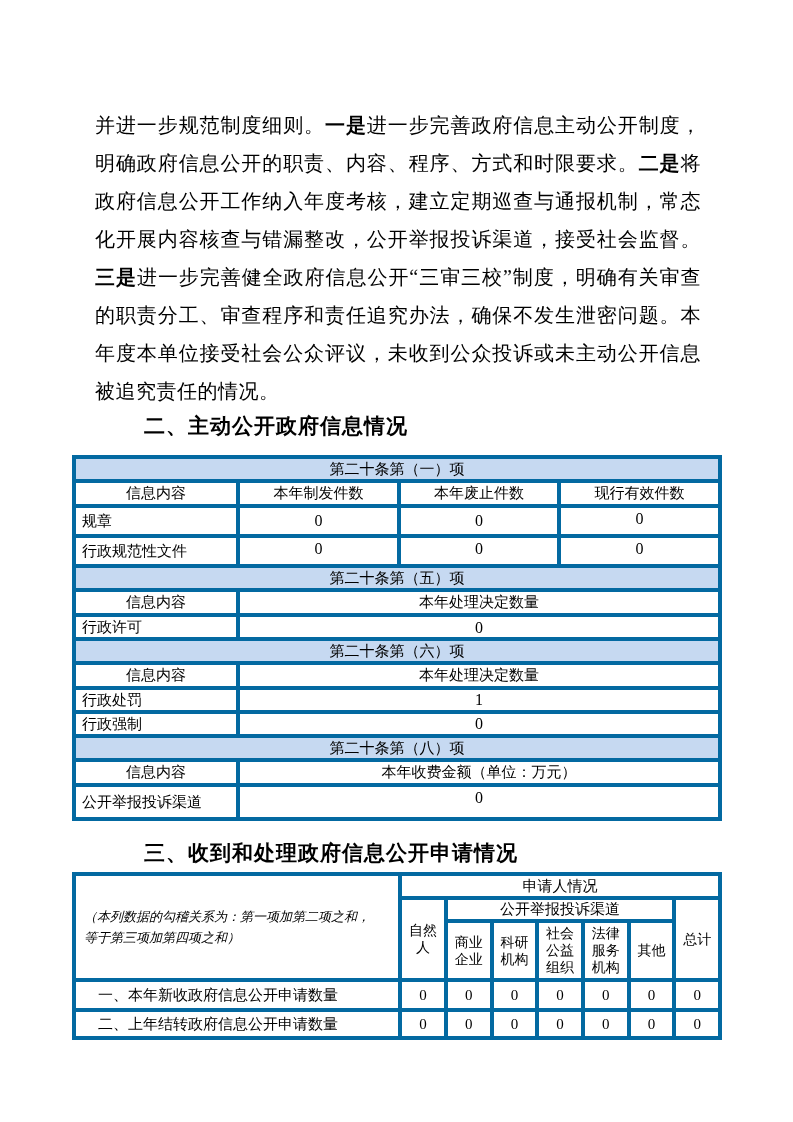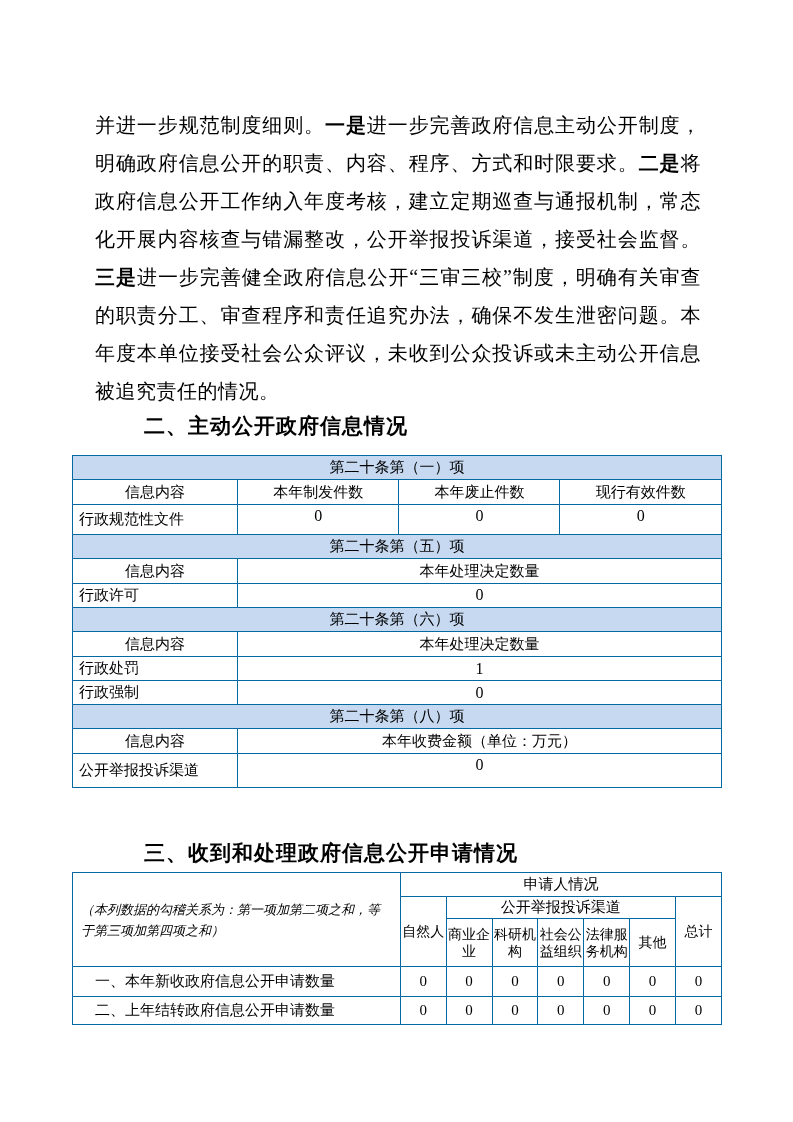--- a/index.html
+++ b/index.html
@@ -38,21 +38,21 @@
   table {
     position: absolute;
     left: 72px;
     width: 650px;
     border-collapse: collapse;
     table-layout: fixed;
   }
   .t1 { top: 455px; }
   .t2 { top: 872px; }
   td {
-    border: 1px solid #0369a1;
+    border: 4px solid #0369a1;
     font-size: 15px;
     padding: 0;
     overflow: hidden;
   }
   .band-cell {
     background: #c6d9f1;
     text-align: center;
     font-size: 15px;
   }
   .hdr-cell { text-align: center; font-size: 15px; border-radius: 6px; }
@@ -110,20 +110,26 @@
       <tr class="h24">
         <td colspan="4" class="band-cell">第二十条第（一）项</td>
       </tr>
       <tr class="h25">
         <td class="hdr-cell">信息内容</td>
         <td class="hdr-cell">本年制发件数</td>
         <td class="hdr-cell">本年废止件数</td>
         <td class="hdr-cell">现行有效件数</td>
       </tr>
       <tr class="h30">
+        <td class="lbl">规章</td>
+        <td class="val vmid">0</td>
+        <td class="val vmid">0</td>
+        <td class="val vtop">0</td>
+      </tr>
+      <tr class="h30">
         <td class="lbl">行政规范性文件</td>
         <td class="val vtop">0</td>
         <td class="val vtop">0</td>
         <td class="val vtop">0</td>
       </tr>
 
       <tr class="h24">
         <td colspan="4" class="band-cell">第二十条第（五）项</td>
       </tr>
       <tr class="h25">

